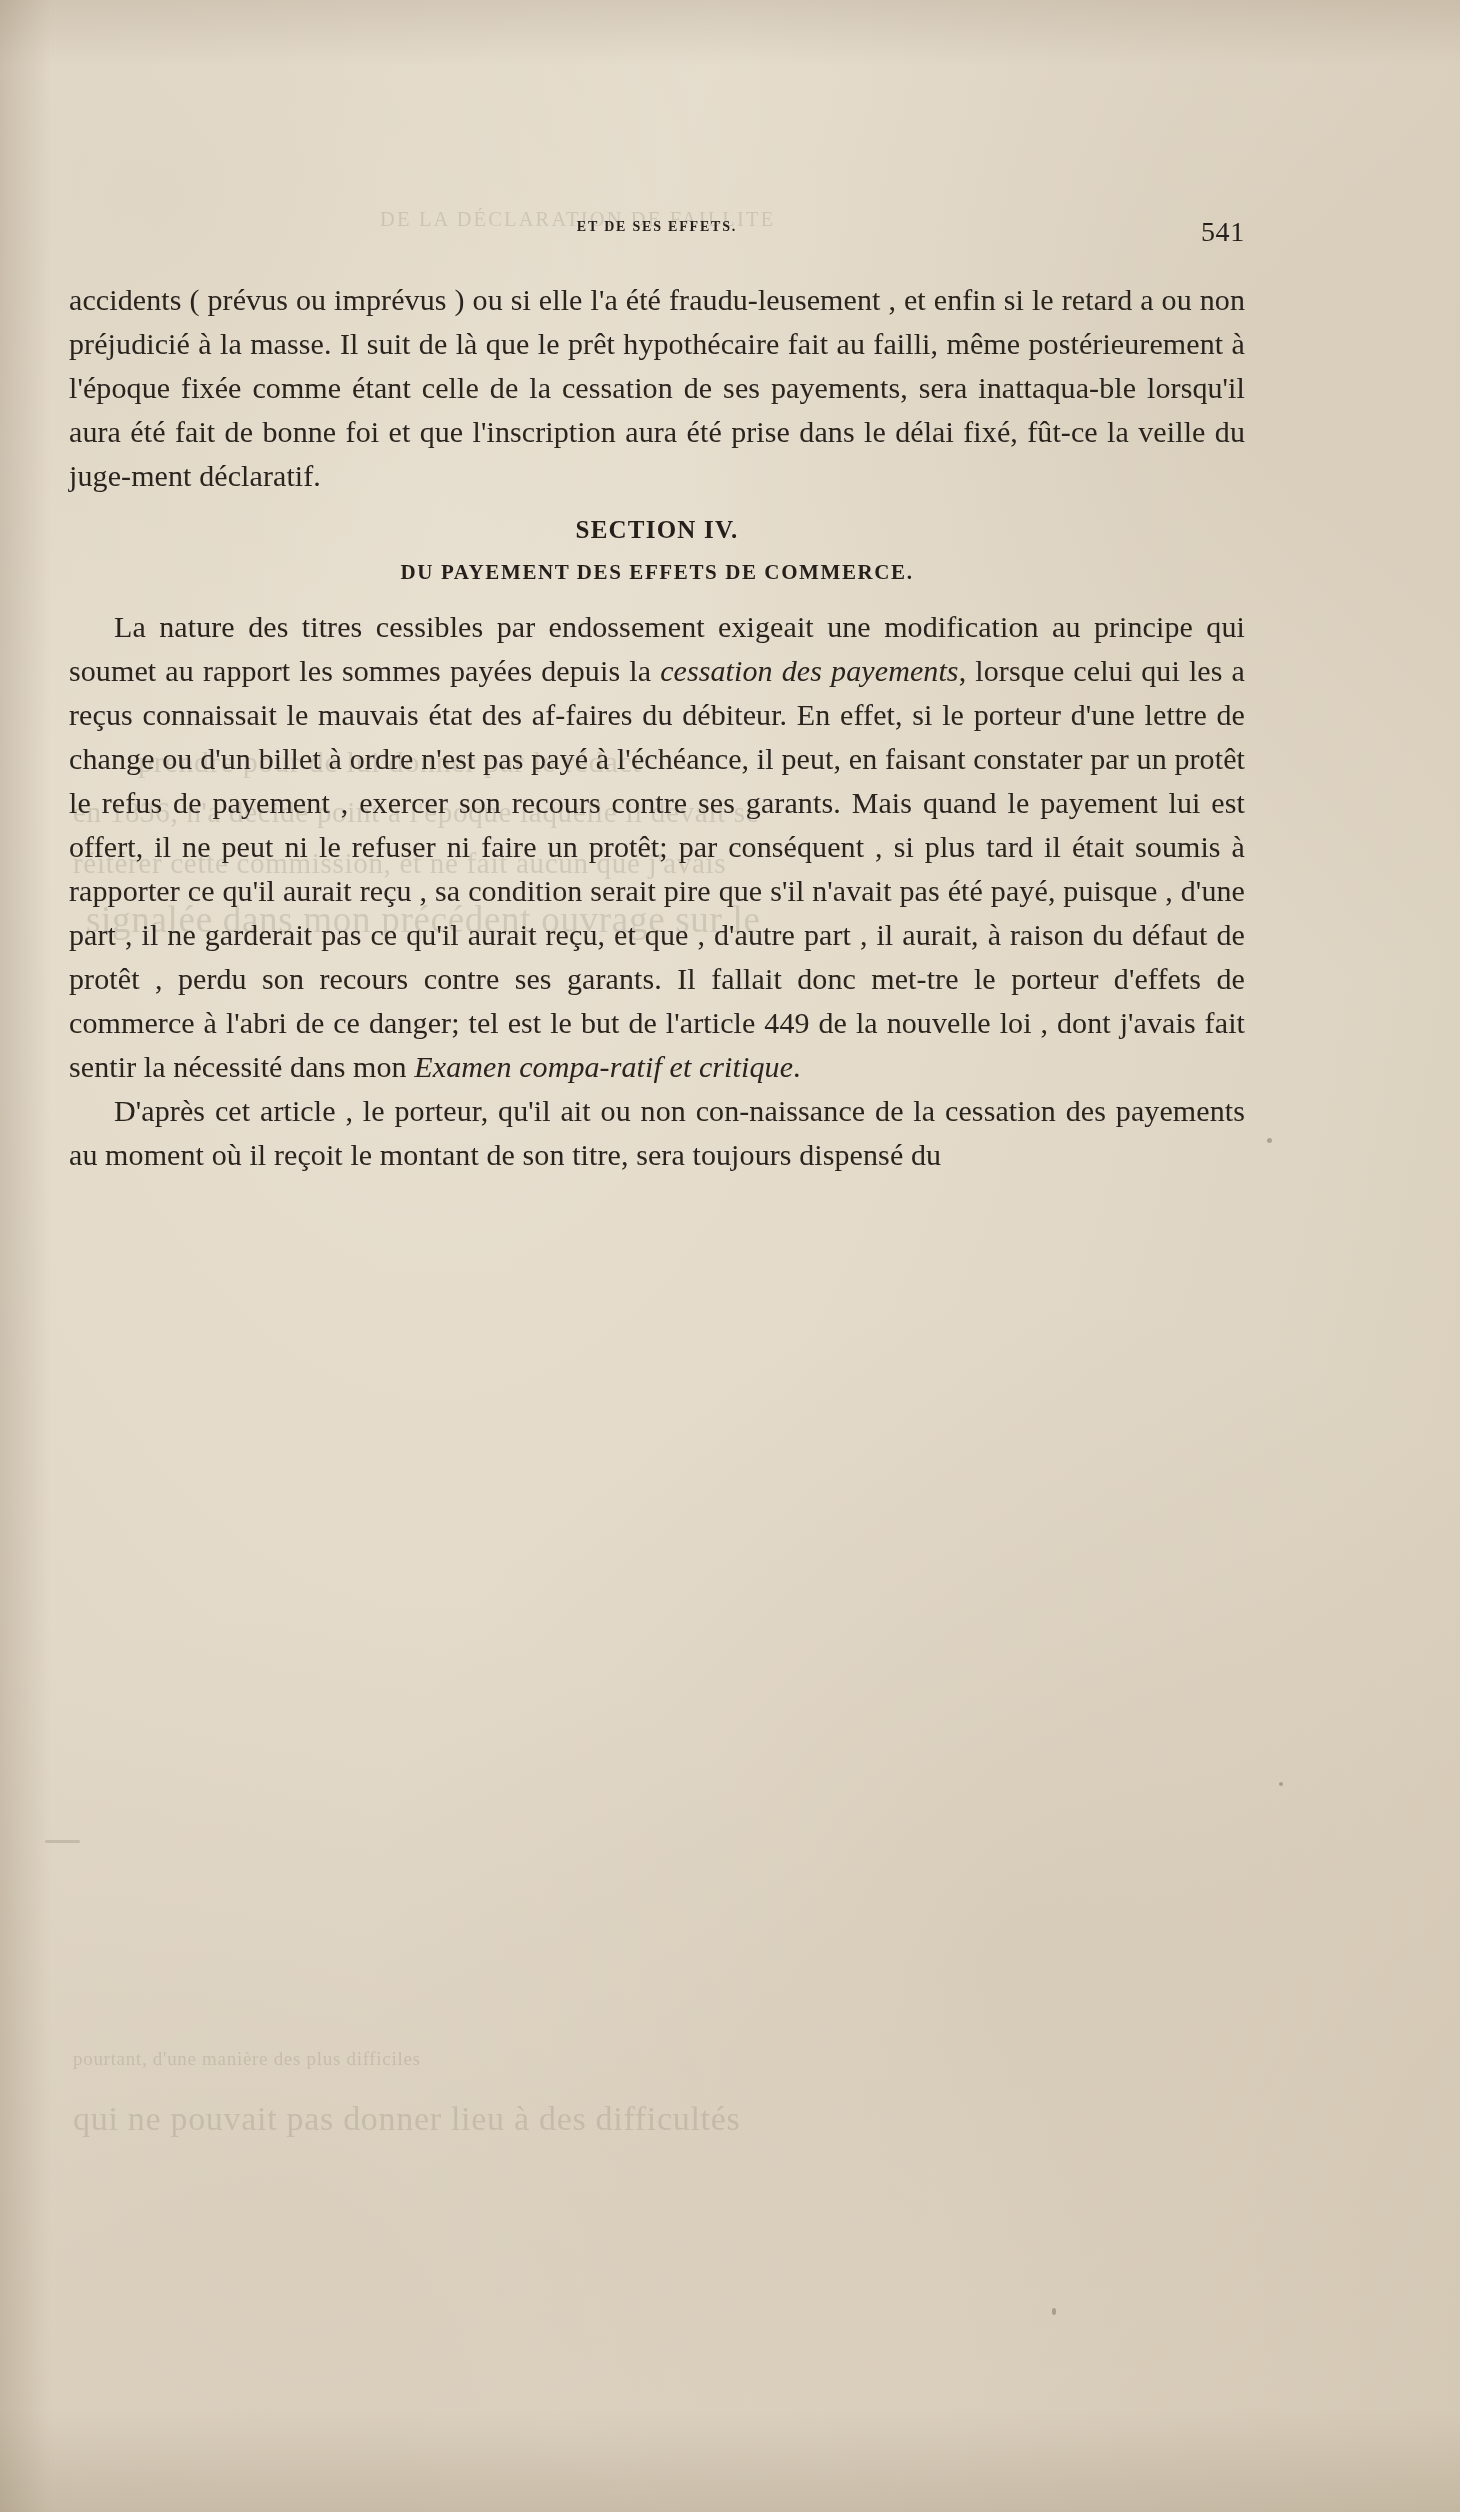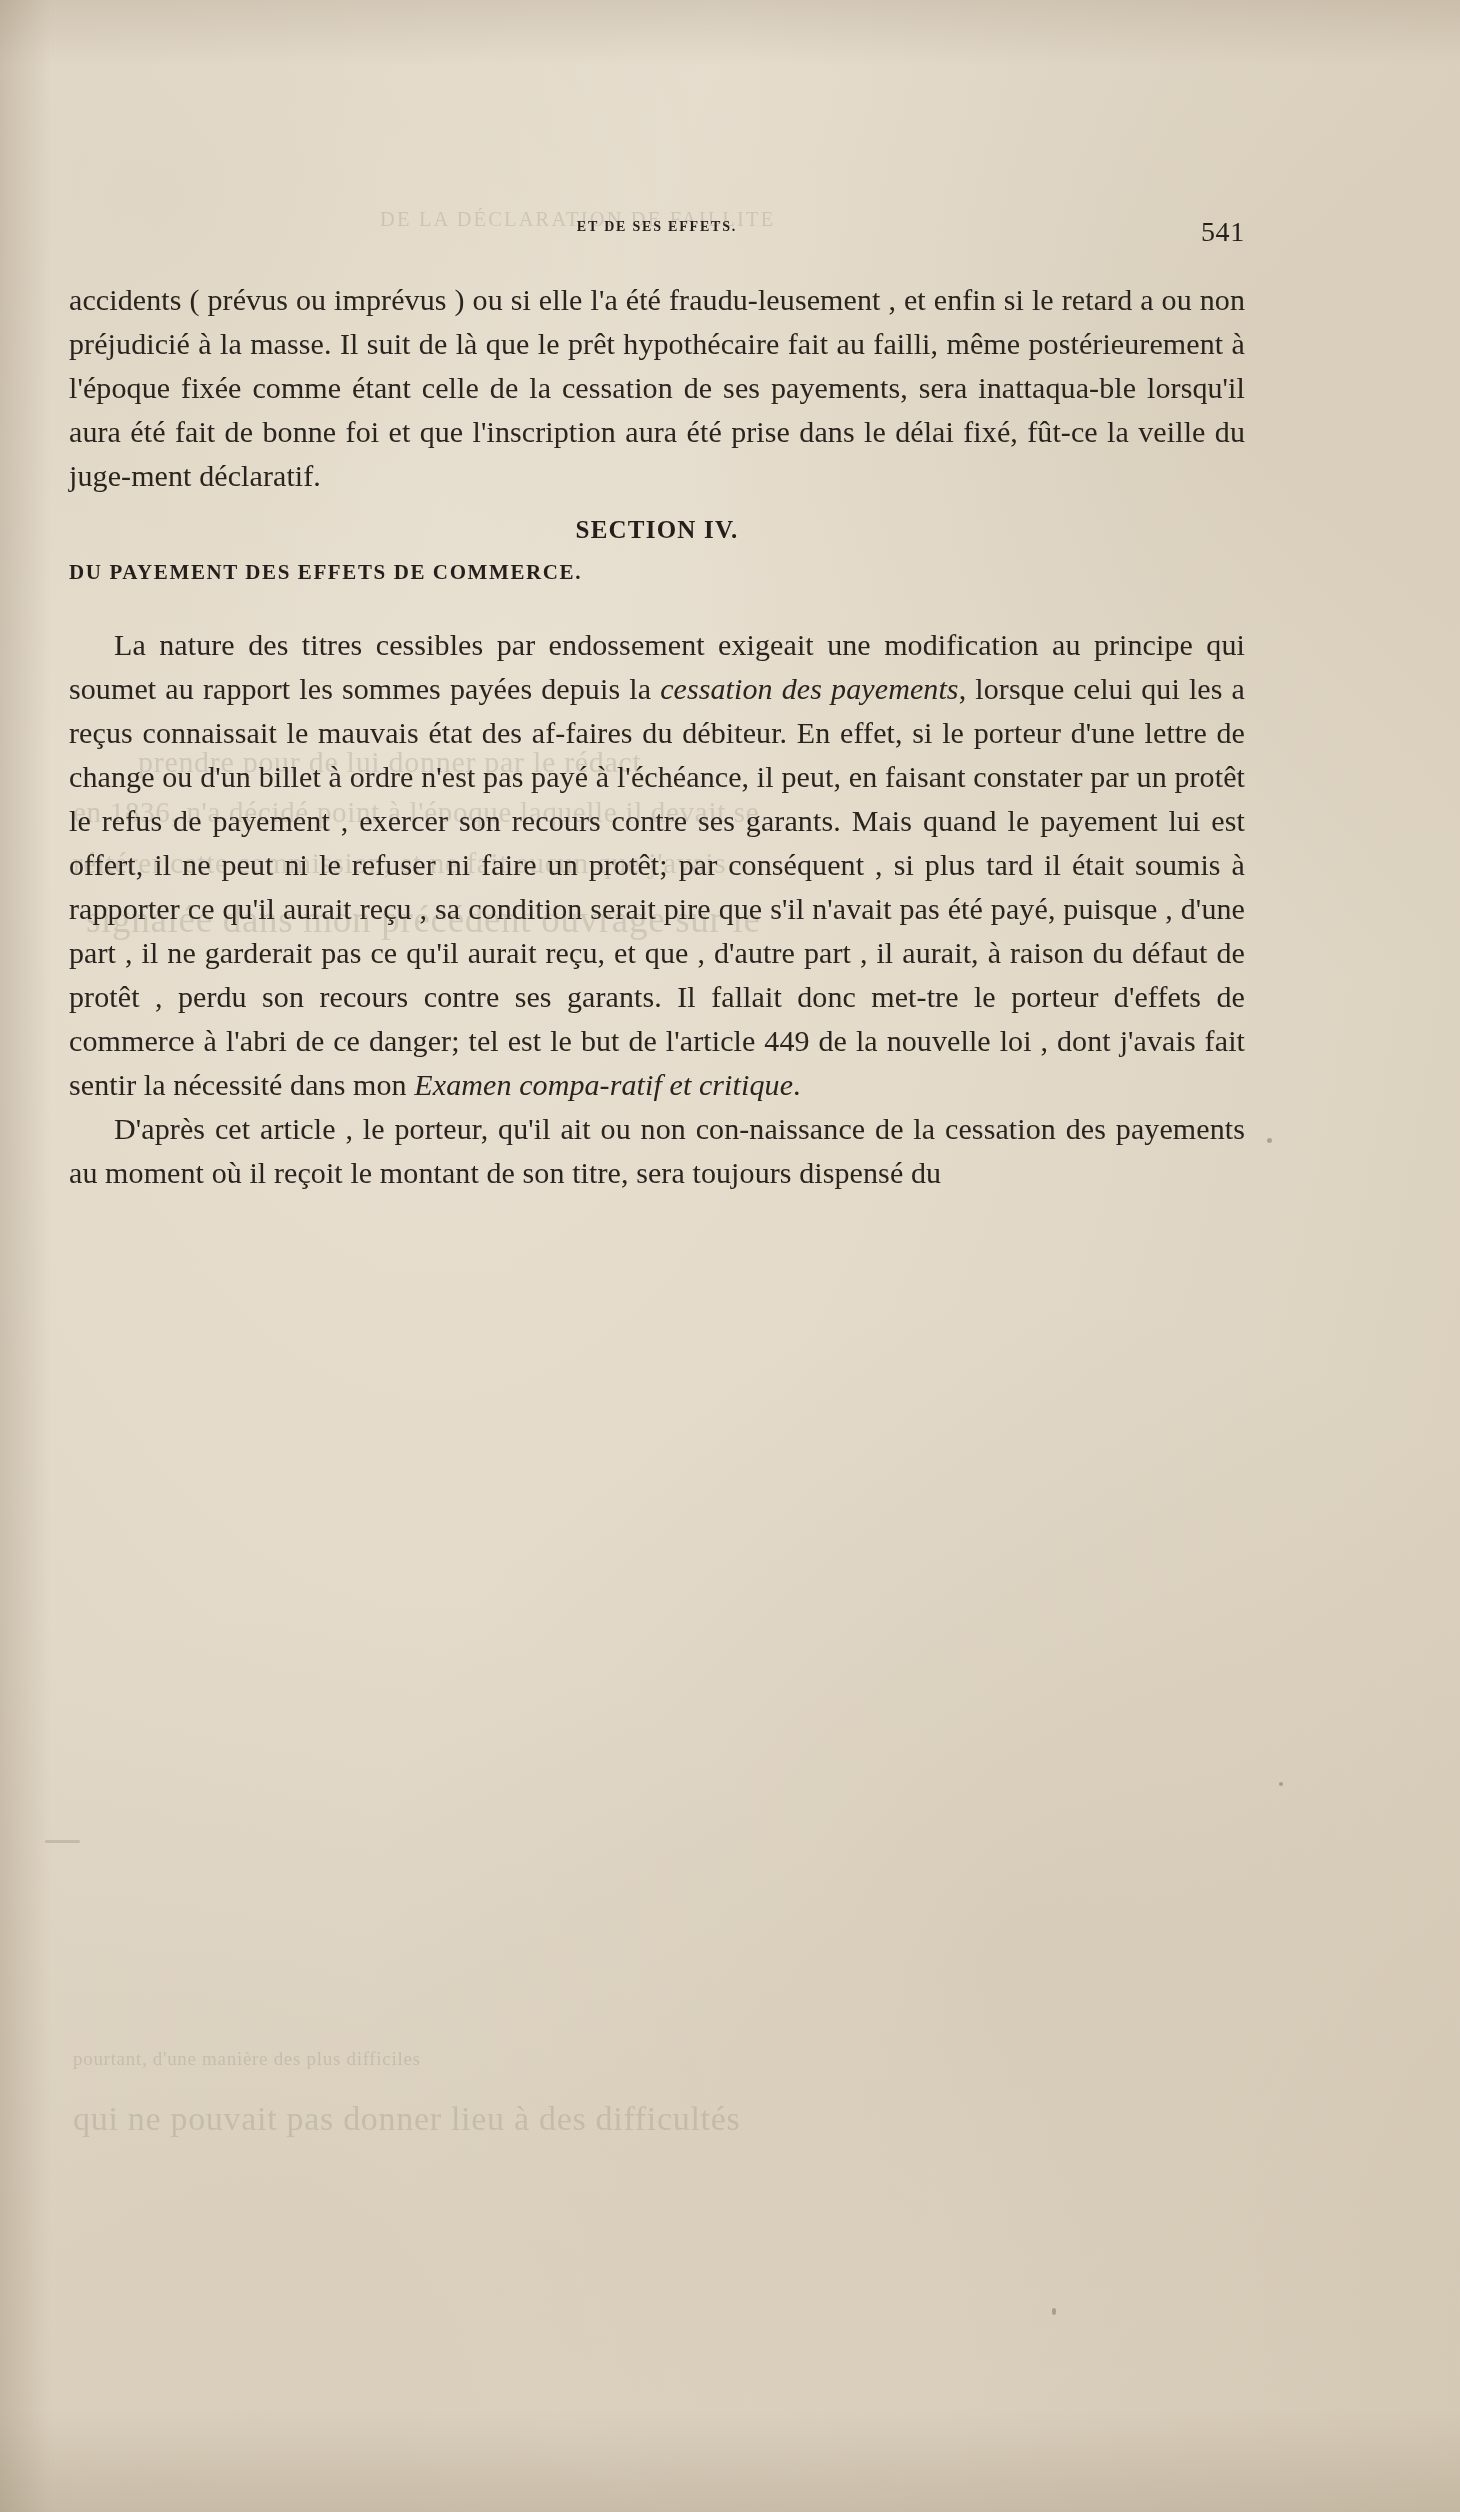--- a/index.html
+++ b/index.html
@@ -92,23 +92,23 @@
     text-align: center;
     margin-top: 18px;
     margin-bottom: 7.3px;
     font-size: 25px;
     font-weight: 700;
     letter-spacing: 1.2px;
     font-variant: small-caps;
     color: #241f1a;
   }
   .section-sub {
-    text-align: left;
+    text-align: center;
     margin-top: 16px;
-    margin-bottom: 38px;
+    margin-bottom: 20px;
     font-size: 21px;
     font-weight: 700;
     letter-spacing: 1.6px;
     font-variant: small-caps;
     color: #241f1a;
   }
 
   em.ital {
     font-style: italic;
   }

